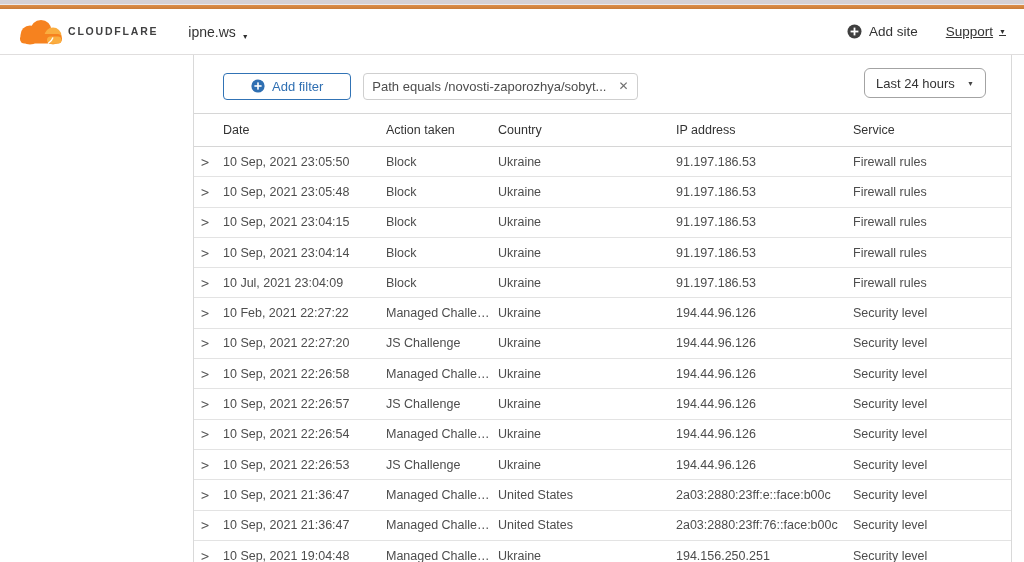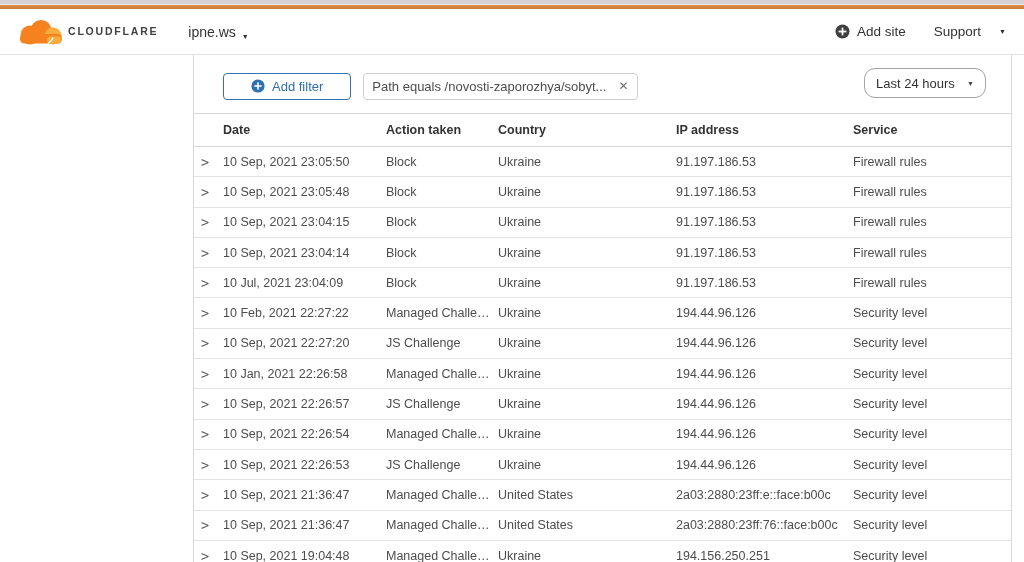--- a/index.html
+++ b/index.html
@@ -13,46 +13,46 @@
 
   
   .topbar { height:46px; display:flex; align-items:center; border-bottom:1px solid #e0dede;
             background:#fff; padding:0 10px 0 10px; }
   .logo { display:flex; flex-direction:row; align-items:center; margin-left:2px; }
   .logo-text { font-size:10.5px; font-weight:700; letter-spacing:1.8px; color:#404041; margin-top:-1px; }
   .zone { display:flex; align-items:flex-end; gap:6px; margin-left:30px; font-size:14px; color:#333; cursor:pointer; }
   .caret { font-size:7px; color:#2f2f2f; line-height:1; }
   .topbar-right { margin-left:auto; display:flex; align-items:center; gap:28px; margin-right:8px; }
   .addsite { display:flex; align-items:flex-start; gap:7px; font-size:13.5px; color:#333; cursor:pointer; }
-  .support { display:flex; align-items:center; gap:18px; font-size:13.5px; color:#333; cursor:pointer; }
+  .support { display:flex; align-items:center; gap:6px; font-size:13.5px; color:#333; cursor:pointer;text-decoration:underline; }
 
   
   .panel { position:absolute; left:193px; top:55px; width:819px; height:507px;
            border-left:1px solid #d9d9d9; border-right:1px solid #d9d9d9;
            background:#fff; overflow:hidden; }
 
   
   .filterbar { position:absolute; top:16px; left:29px; right:0; height:30px; display:flex; align-items:center; }
   .btn-addfilter { display:inline-flex; align-items:center; gap:7px; height:27px; padding:0 27px;
                    border:1px solid #3173b5; border-radius:4px; background:#fff;
                    color:#2f6fb2; font-size:13px; cursor:pointer; font-family:inherit; }
   .chip { display:inline-flex; align-items:center; gap:12px; height:27px; padding:0 8px;
           margin-left:12px; border:1px solid #cfcfcf; border-radius:4px; background:#fff;
           color:#4d4d4d; font-size:13px; }
   .chip-x { color:#6e6e6e; font-size:12px; cursor:pointer; line-height:1; }
   .timerange { position:absolute; right:25px; top:-3px; width:122px; height:30px;
-               border:1px solid #a3a3a3; border-radius:11px; background:#fff;
+               border:1px solid #a3a3a3; border-radius:6px; background:#fff;
                display:flex; align-items:center; justify-content:space-between;
                padding:0 11px; font-size:13px; color:#333; cursor:pointer; }
   .timerange .caret { color:#444; }
 
   
   .table { position:absolute; top:58px; left:0; right:0; border-top:1px solid #d6d6d6; }
   .thead, .trow { display:grid; grid-template-columns:29px 163px 112px 178px 177px 1fr; align-items:center; }
-  .thead { height:33px; border-bottom:1px solid #d6d6d6; font-size:12.5px; font-weight:700; color:#333; }
+  .thead { height:33px; border-bottom:1px solid #d6d6d6; font-size:12.5px; font-weight:400; color:#333; }
   .trow  { height:30.3px; border-bottom:1px solid #e3e3e3; font-size:12.5px; color:#4d4d4d; }
   .chev  { padding-left:7px; color:#595959; font-size:13.5px; cursor:pointer;
            font-family:"DejaVu Sans Mono", monospace; }
   .cell  { overflow:hidden; white-space:nowrap; text-overflow:ellipsis; padding-right:8px; }
 
   .icon-svg { display:block; }
 </style>
 </head>
 <body>
 
@@ -191,21 +191,21 @@
     <span class="chev">&gt;</span>
     <span class="cell">10 Sep, 2021 22:27:20</span>
     <span class="cell">JS Challenge</span>
     <span class="cell">Ukraine</span>
     <span class="cell">194.44.96.126</span>
     <span class="cell">Security level</span>
   </div>
 
   <div class="trow">
     <span class="chev">&gt;</span>
-    <span class="cell">10 Jan, 2021 22:26:58</span>
+    <span class="cell">10 Sep, 2021 22:26:58</span>
     <span class="cell">Managed Challenge</span>
     <span class="cell">Ukraine</span>
     <span class="cell">194.44.96.126</span>
     <span class="cell">Security level</span>
   </div>
 
   <div class="trow">
     <span class="chev">&gt;</span>
     <span class="cell">10 Sep, 2021 22:26:57</span>
     <span class="cell">JS Challenge</span>

